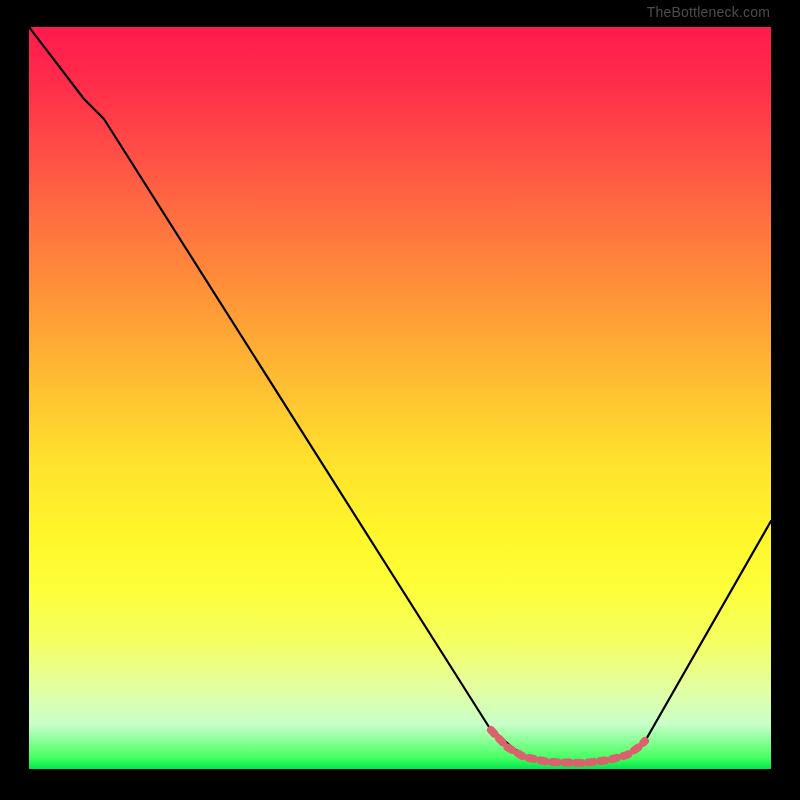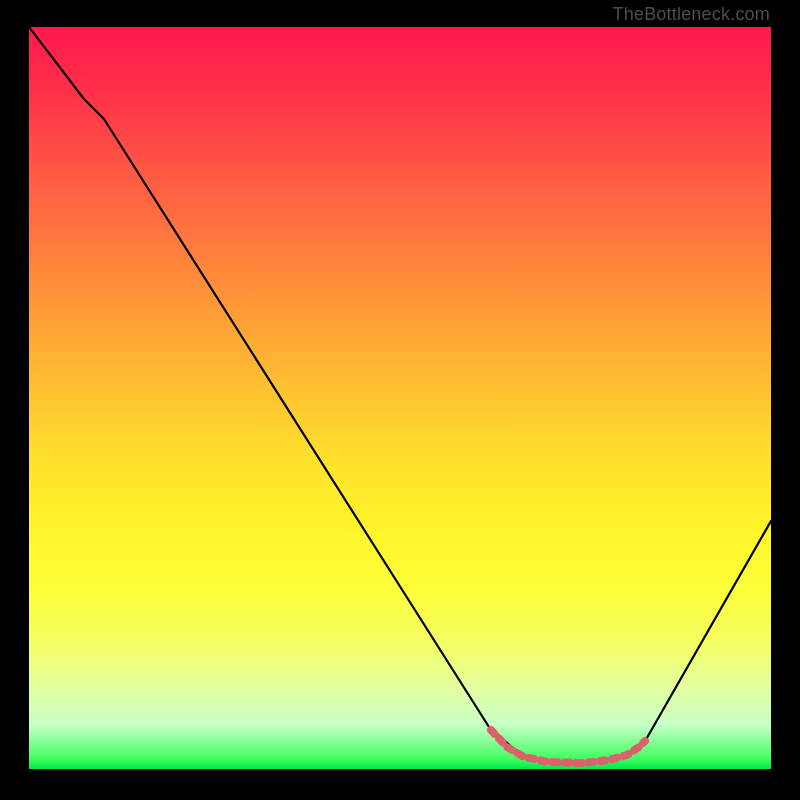--- a/index.html
+++ b/index.html
@@ -43,21 +43,21 @@
       #c8ffc8 94%,
       #46ff62 98.5%,
       #00e84a 100%
     );
   }
   .watermark {
     position: absolute;
     top: 4px;
     right: 30px;
     color: #4d4d4d;
-    font-size: 18px;
+    font-size: 14px;
     font-weight: 400;
     letter-spacing: 0.2px;
     user-select: none;
   }
   svg.curve {
     position: absolute;
     left: 0; top: 0;
     width: 742px;
     height: 742px;
     overflow: visible;

